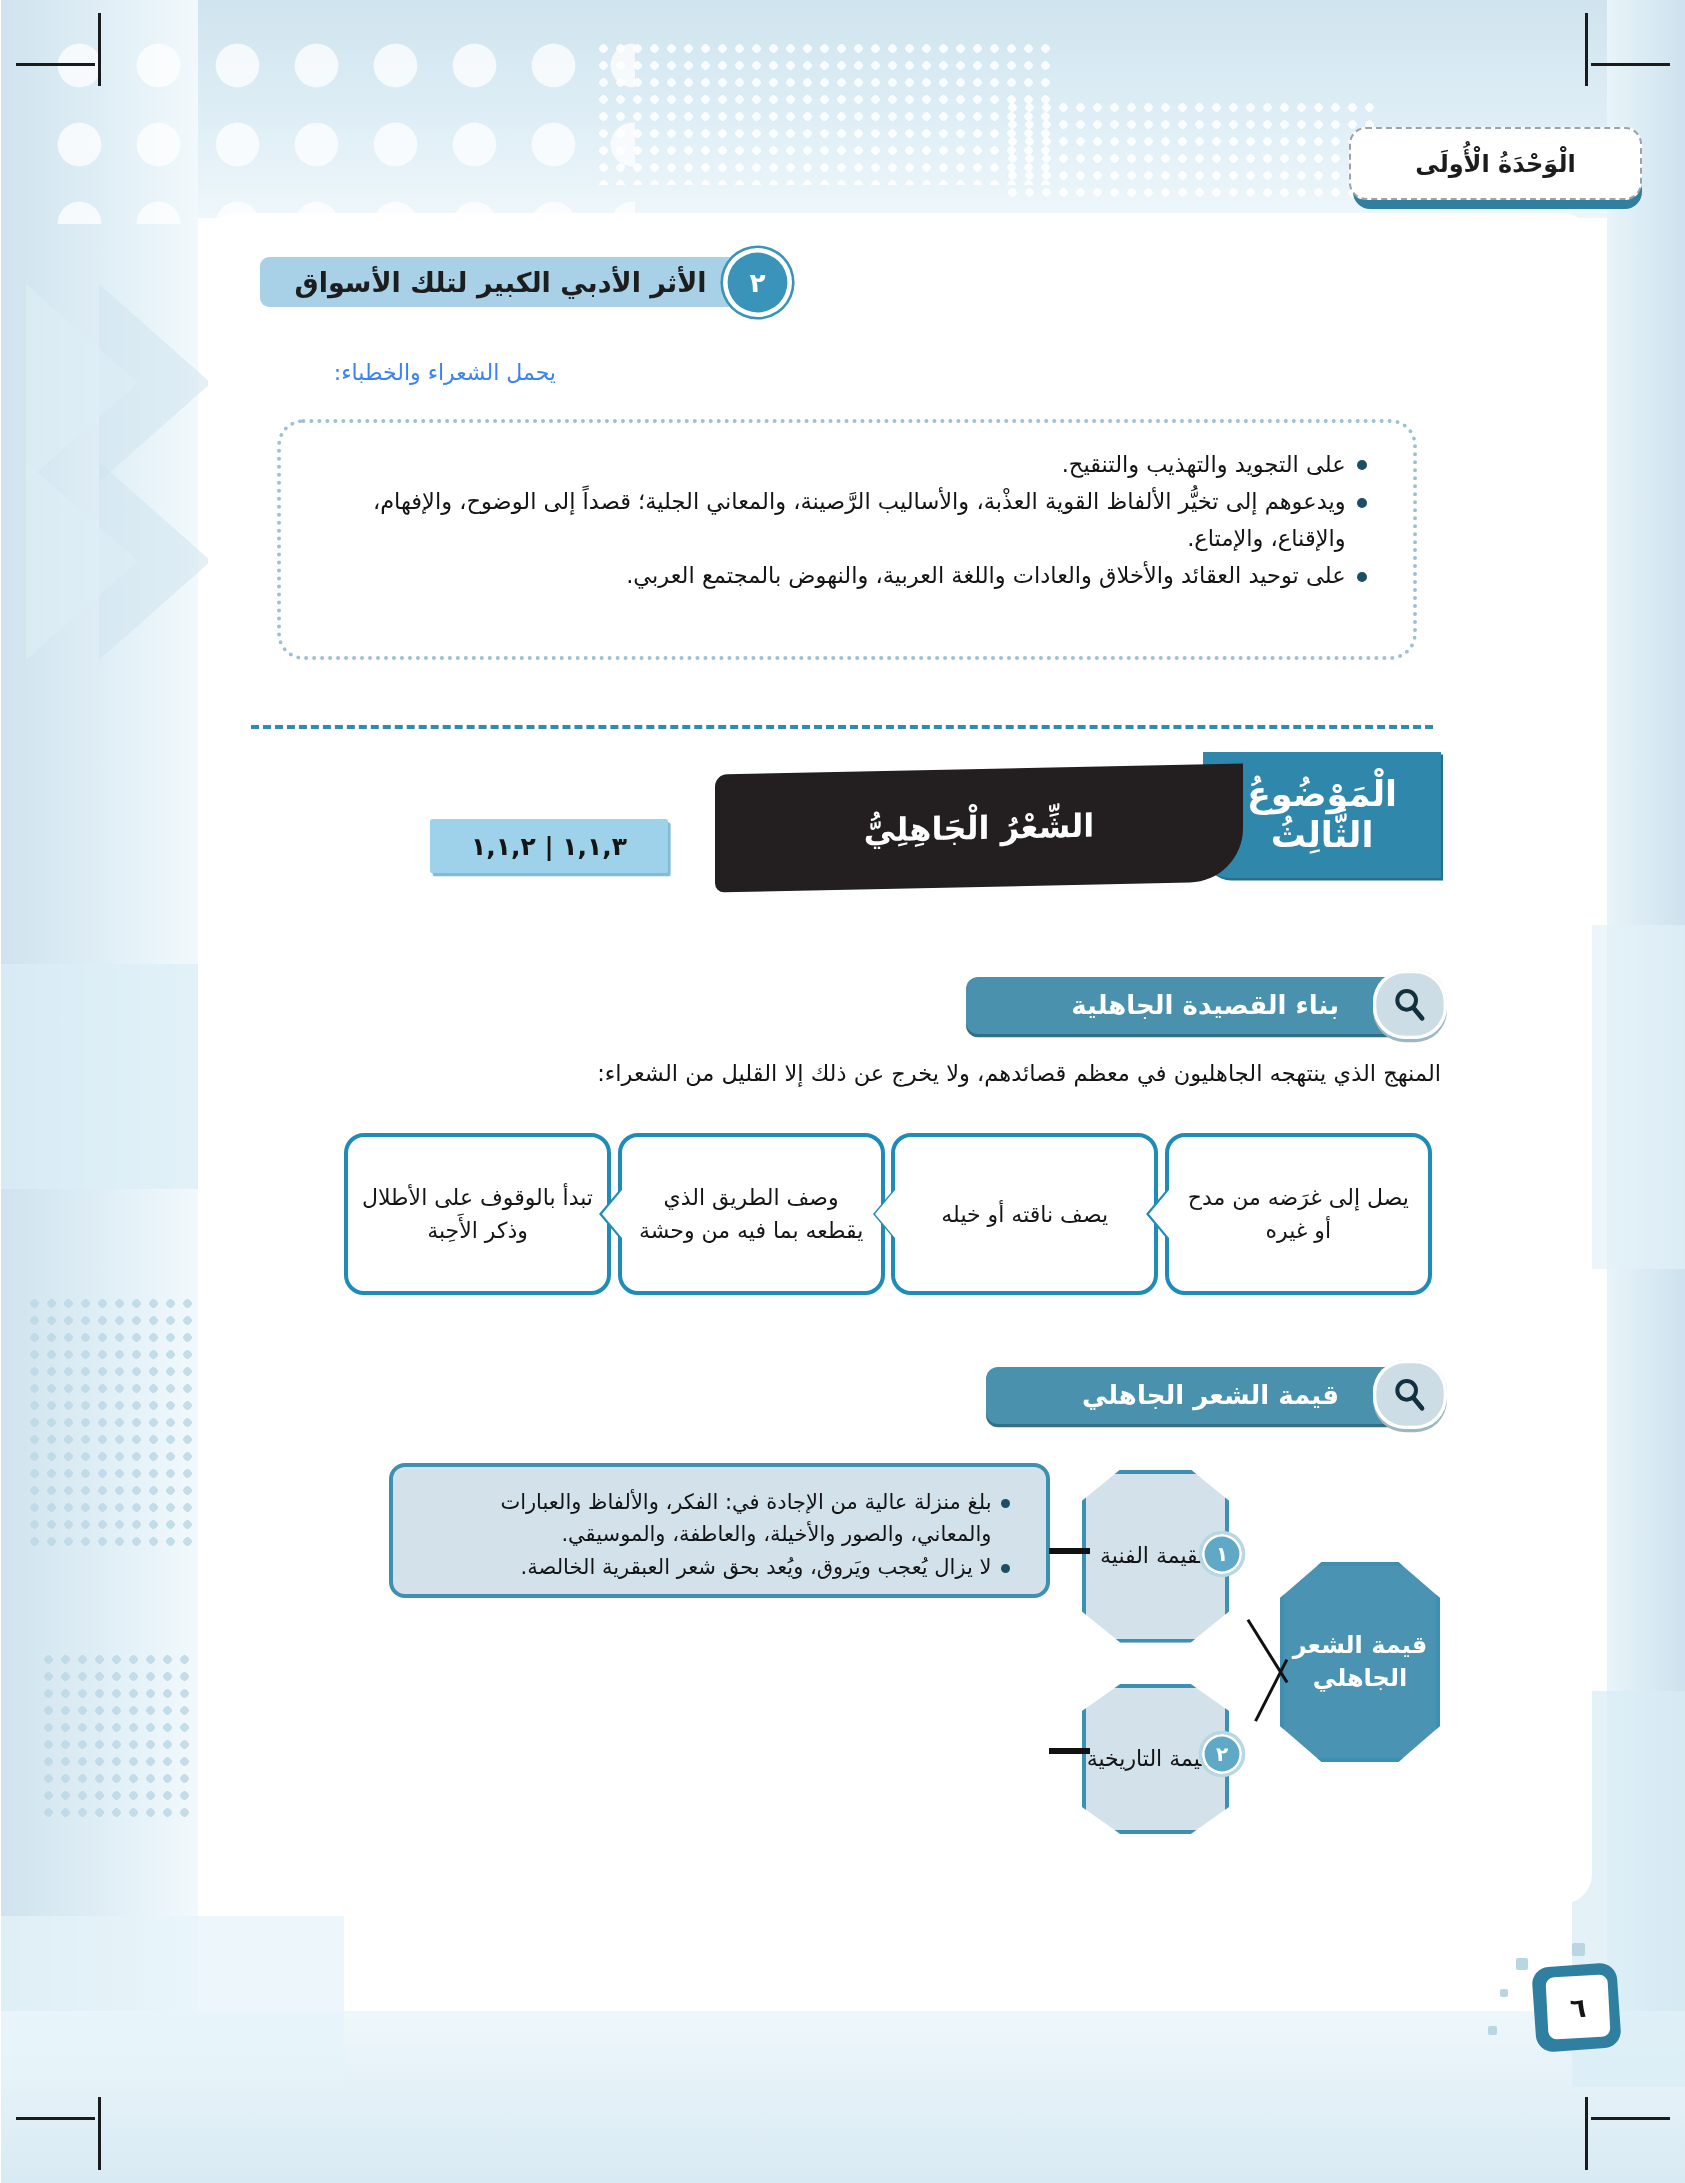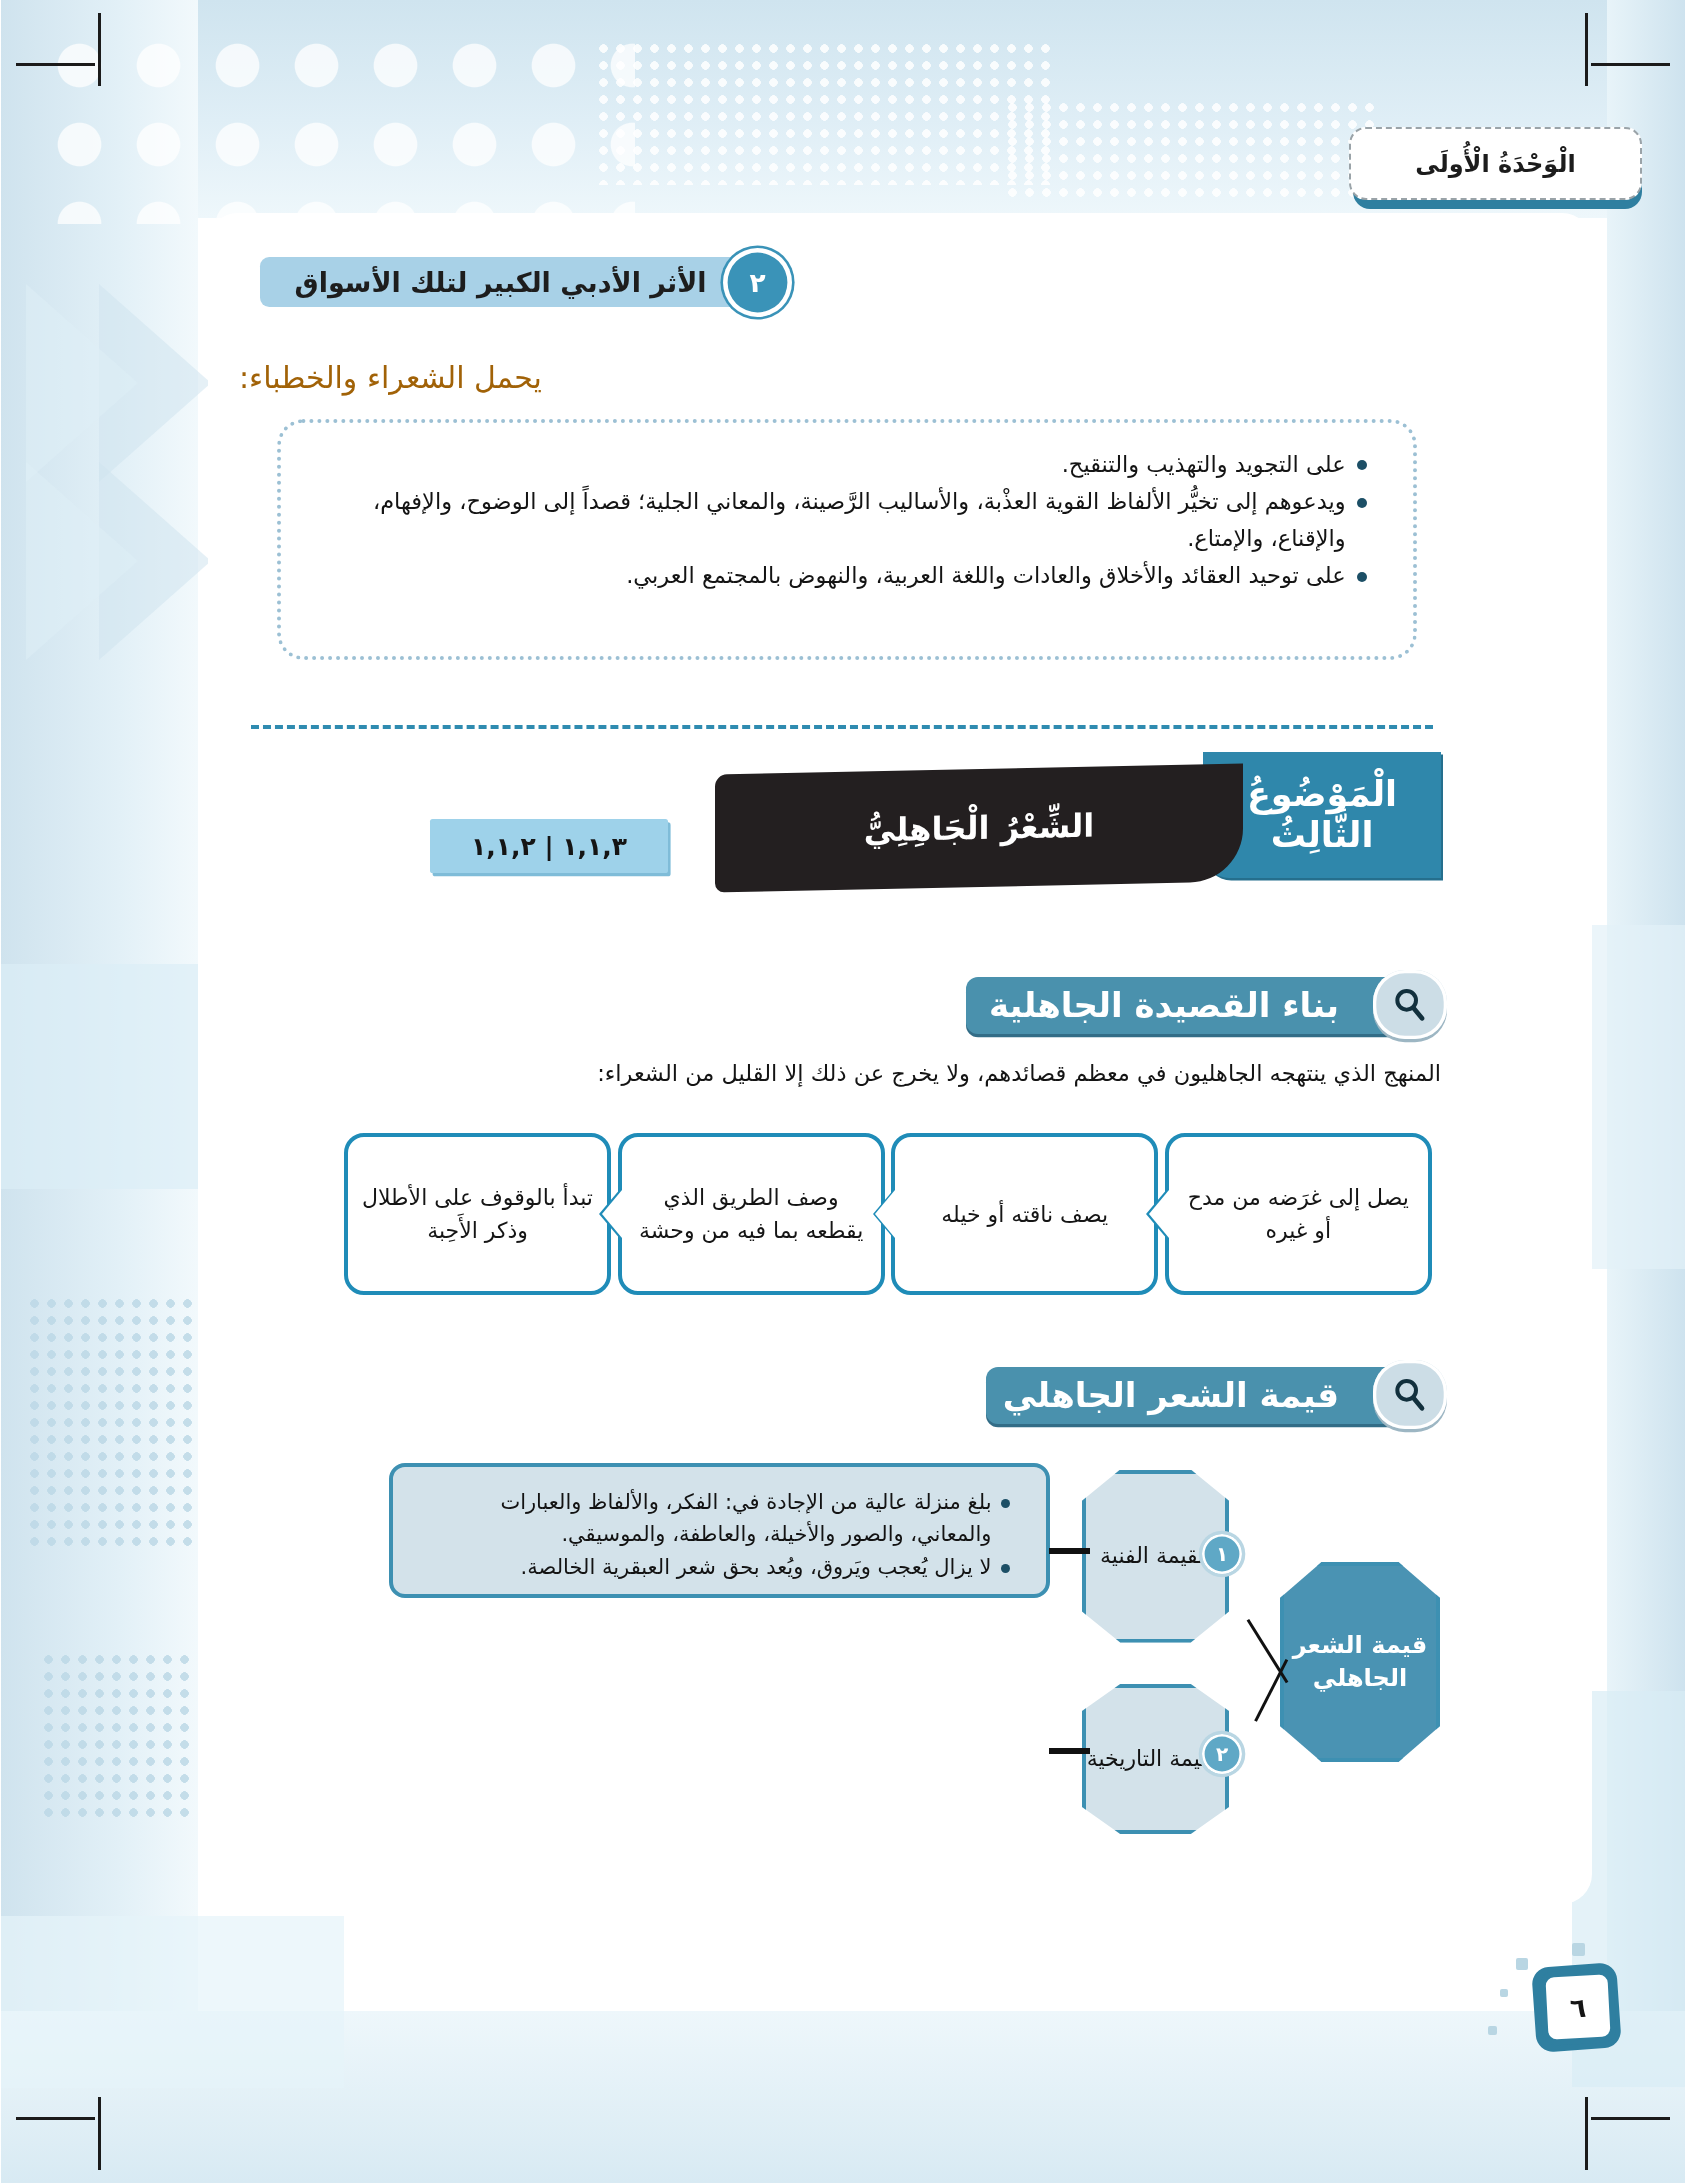--- a/index.html
+++ b/index.html
@@ -92,21 +92,21 @@
   .sec-badge{
     position:absolute;right:-4px;top:0;width:69px;height:69px;border-radius:50%;
     background:#3a93b8;display:flex;align-items:center;justify-content:center;
     box-shadow:inset 0 0 0 4.6px #ffffff, 0 0 0 2.6px #3a93b8;
   }
   .sec-badge span{color:#ffffff;font-size:26.4px;font-weight:700;}
 
   
   #intro-line{
     position:absolute;right:1130px;top:360px;width:317px;
-    text-align:left;font-size:30px;color:#a16207;
+    text-align:right;font-size:22px;color:#3b82f6;
   }
 
   
   #dotted-box{
     position:absolute;left:277px;top:419px;width:1140px;height:241px;
     border:4.6px dotted #9cc0d4;border-radius:26.4px;
     box-sizing:border-box;padding:22.5px 41px 13.2px 37px;
   }
   #dotted-box ul{list-style:none;margin:0;padding:0;}
   #dotted-box li{
@@ -154,21 +154,21 @@
   
   .mag-head{position:absolute;height:73px;}
   .mag-head .bar{
     position:absolute;right:38px;top:6.6px;height:57px;
     background:#4a91ad;border-radius:12px;
     display:flex;align-items:center;justify-content:flex-start;
     padding:0 63px 0 26.4px;box-sizing:border-box;
     box-shadow:0 3.3px 0 #336d87;
   }
   .mag-head .bar .t{
-    color:#ffffff;font-size:34px;font-weight:700;white-space:nowrap;
+    color:#ffffff;font-size:26px;font-weight:700;white-space:nowrap;
   }
   .mag-head .lens{
     position:absolute;right:-6.6px;top:0;width:74px;height:69px;
     background:#ccdde6;border-radius:32px;
     display:flex;align-items:center;justify-content:center;
     box-shadow:inset 0 0 0 3.3px #ffffff,0 3.3px 0 #9db6c3;
   }
   .mag-head .lens svg{display:block;}
 
   

